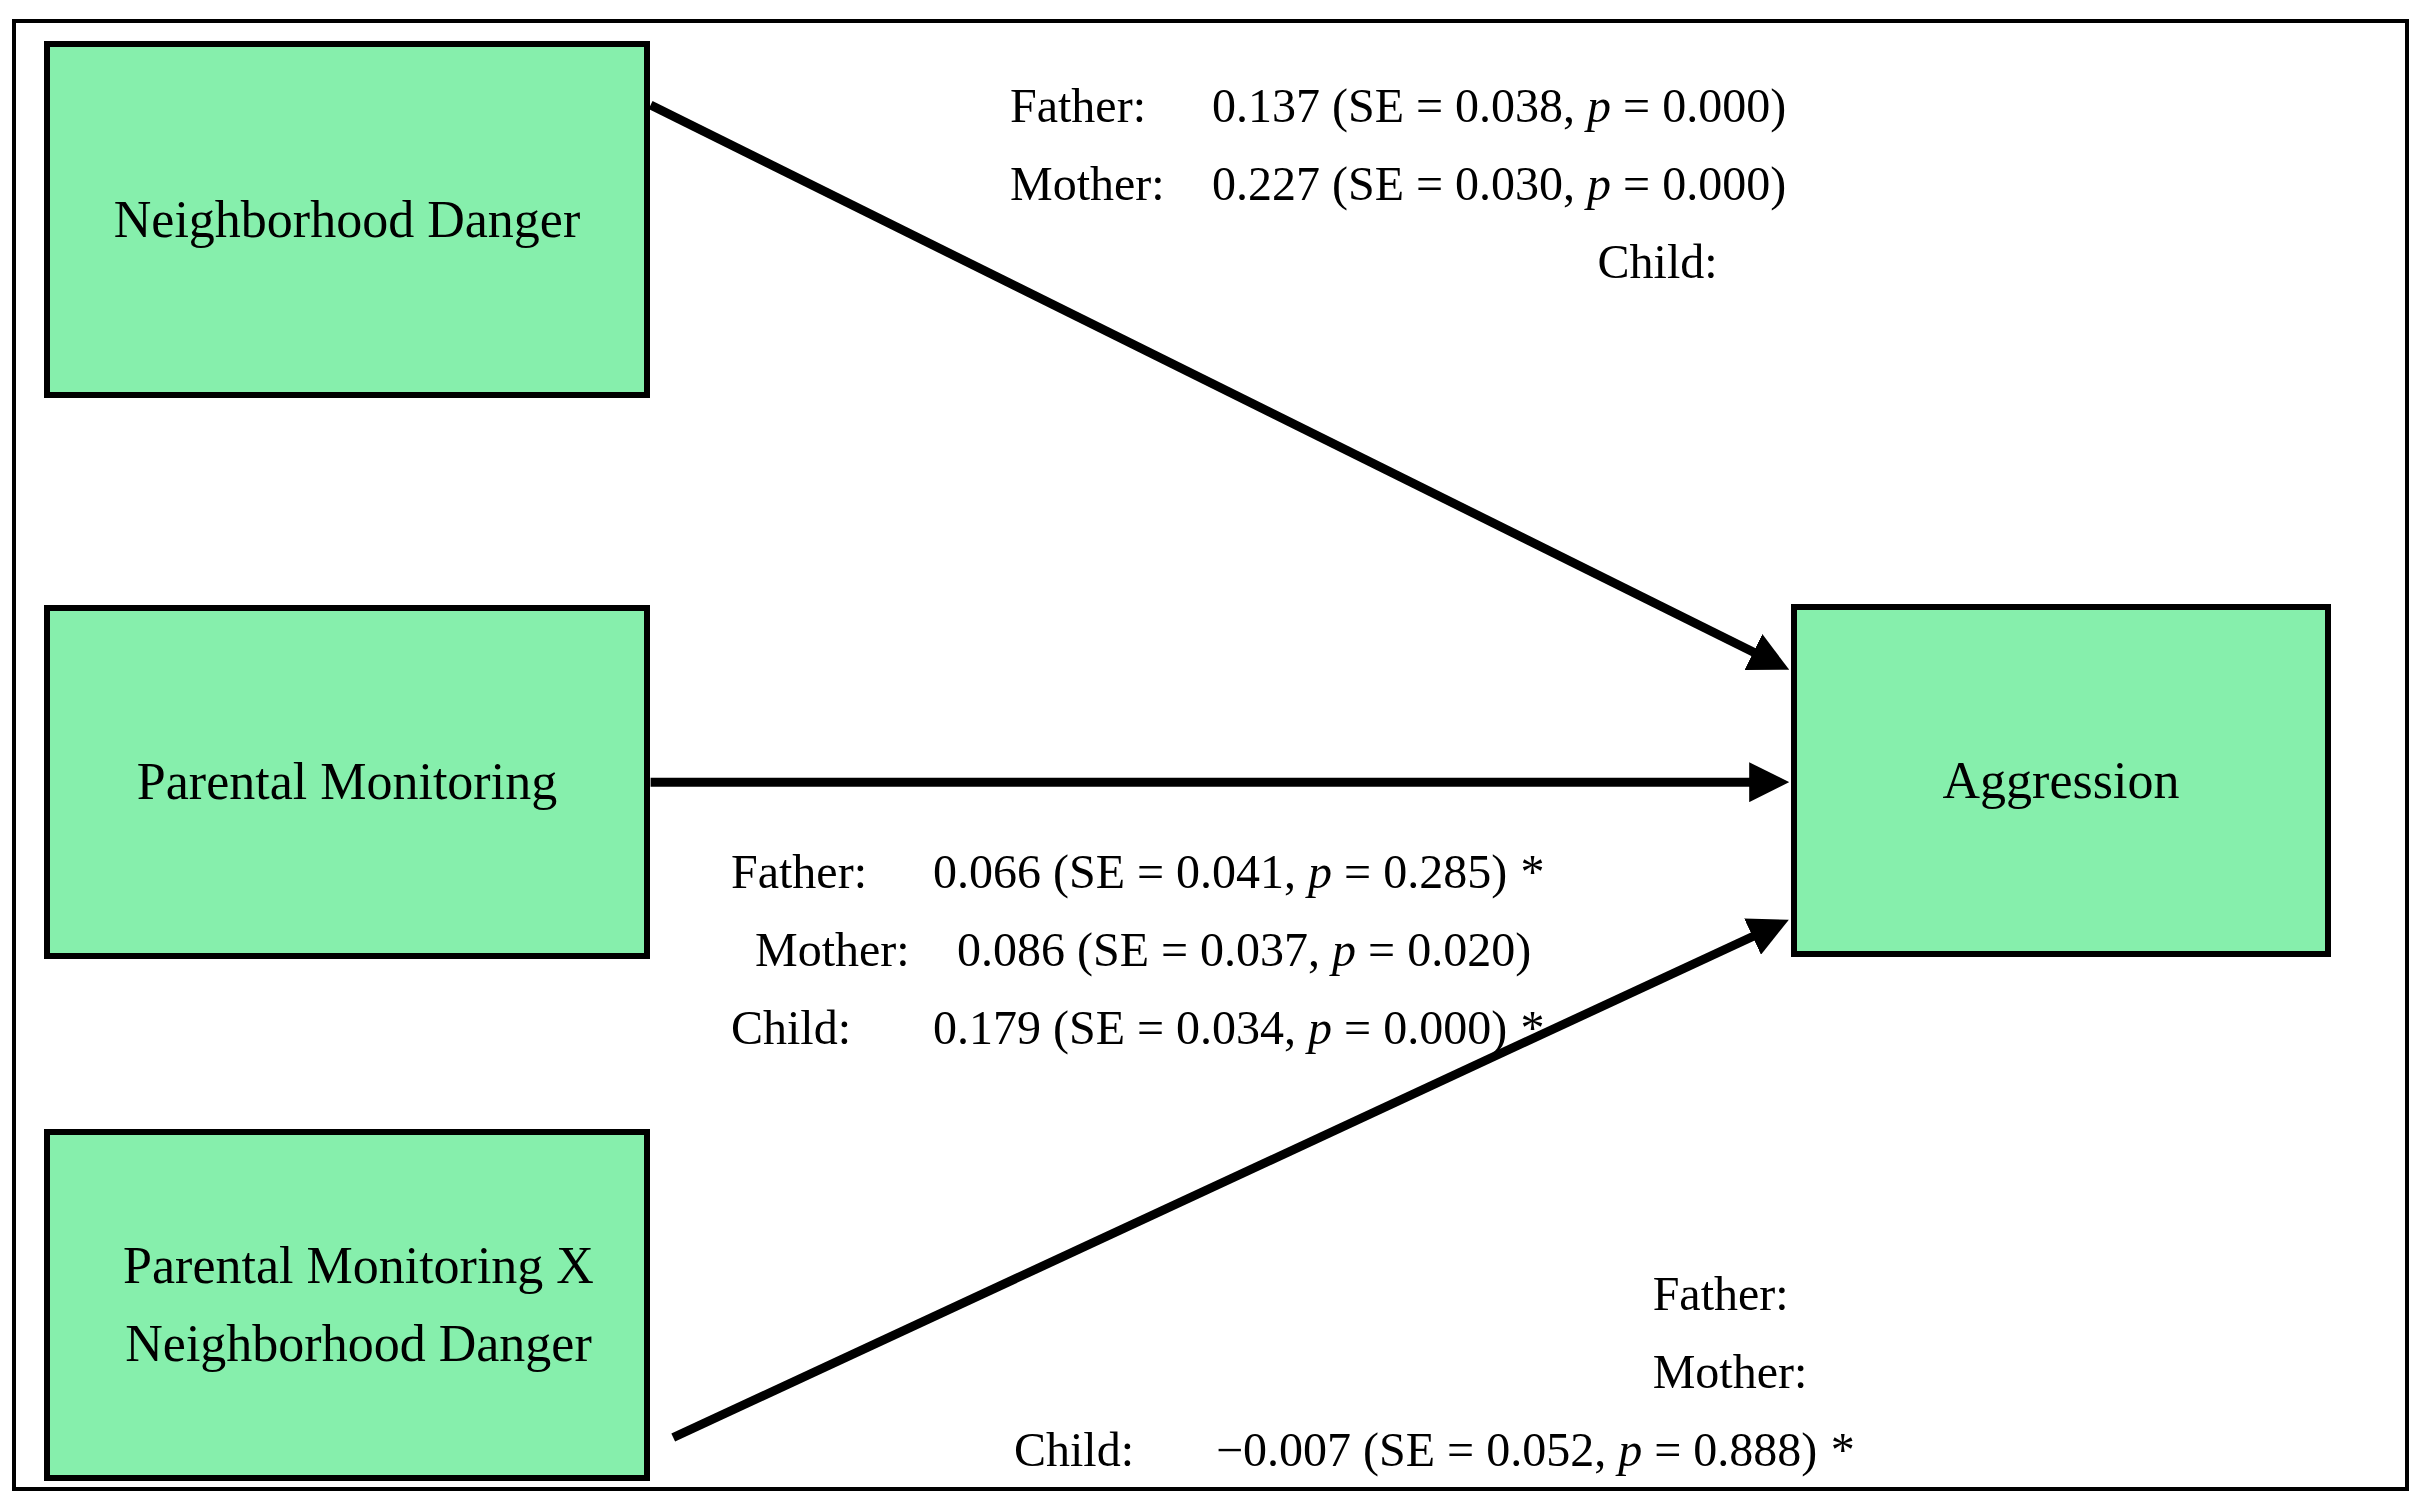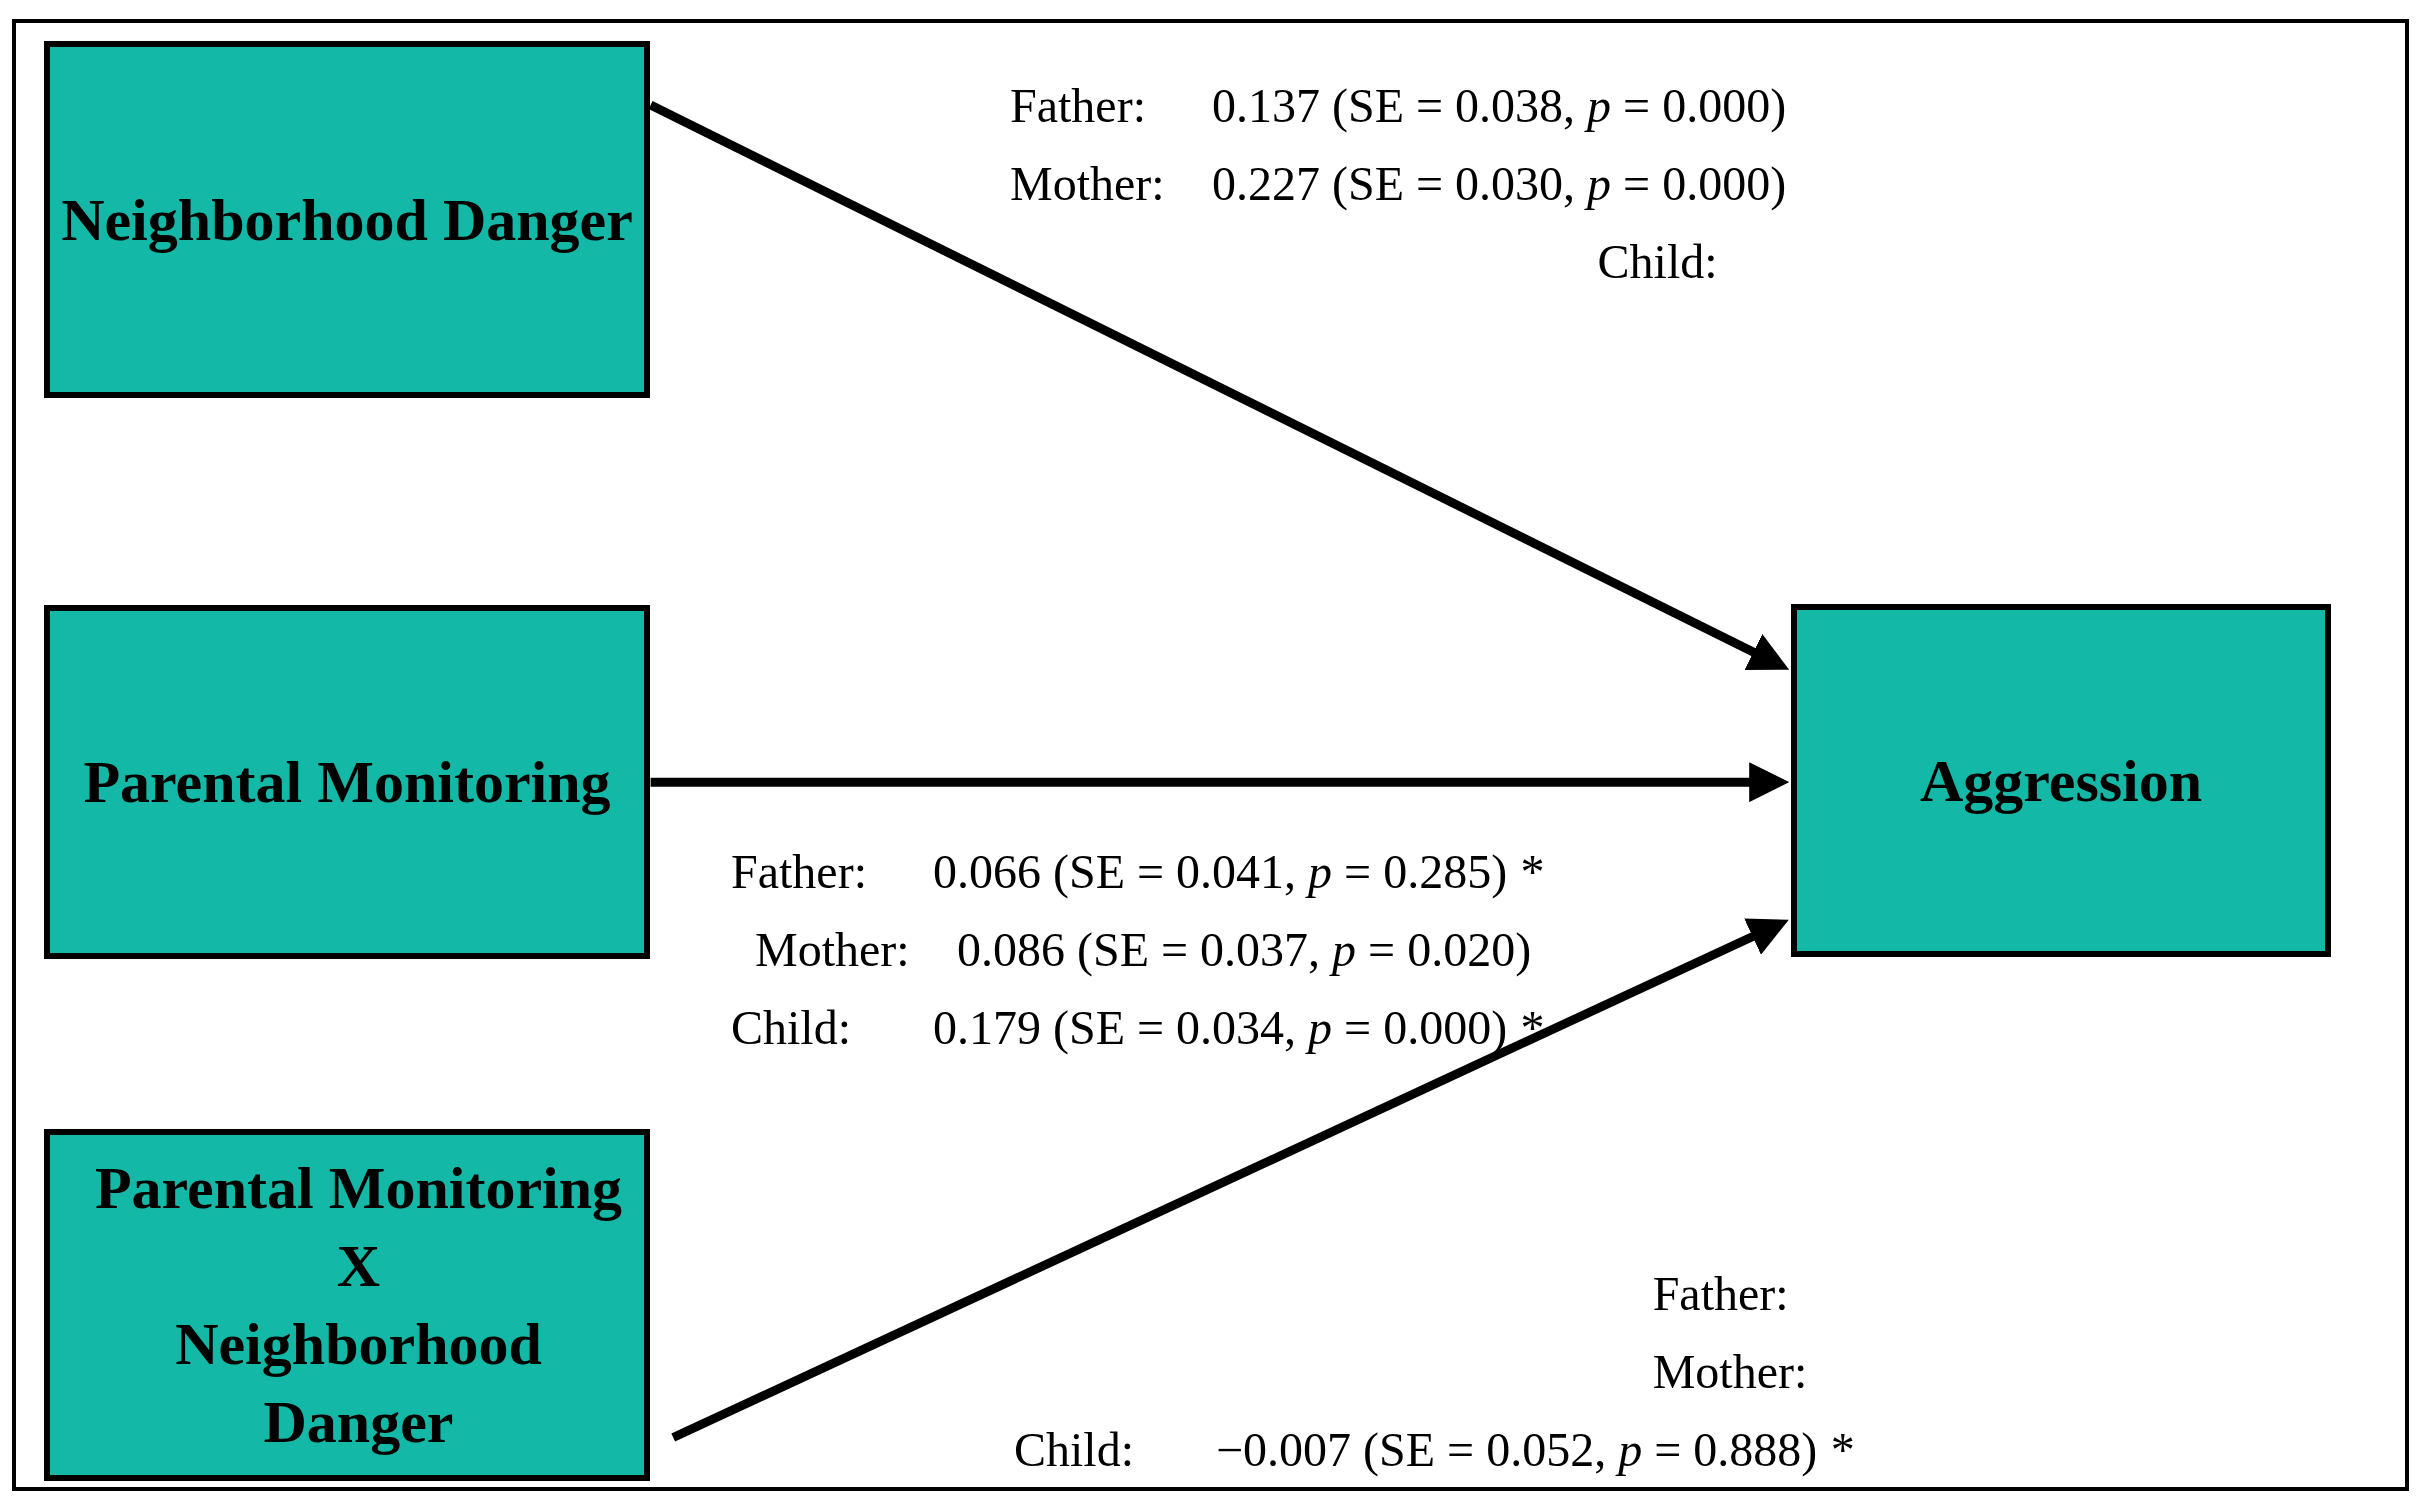--- a/index.html
+++ b/index.html
@@ -23,29 +23,28 @@
     box-sizing: border-box;
   }
   .arrow-layer {
     position: absolute; left: 0; top: 0;
     width: 2426px; height: 1507px;
   }
   .box {
     position: absolute;
     box-sizing: border-box;
     border: 6.5px solid #000;
-    background: #14b8a6;
+    background: #86efac;
     display: flex;
     flex-direction: column;
     align-items: center;
     justify-content: center;
     text-align: center;
-    font-size: 60px;
+    font-size: 52px;
     line-height: 78px;
-    font-weight: bold;
   }
   #box-nd  { left: 44px;   top: 41px;   width: 606px; height: 357px; }
   #box-pm  { left: 44px;   top: 605px;  width: 606px; height: 354px; }
   #box-int { left: 44px;   top: 1129px; width: 606px; height: 352px; padding-left: 23px; }
   #box-agg { left: 1791px; top: 604px;  width: 540px; height: 353px; }
   .stats {
     position: absolute;
     font-size: 48px;
   }
   #stats-top    { left: 1010px; top: 66px; }

